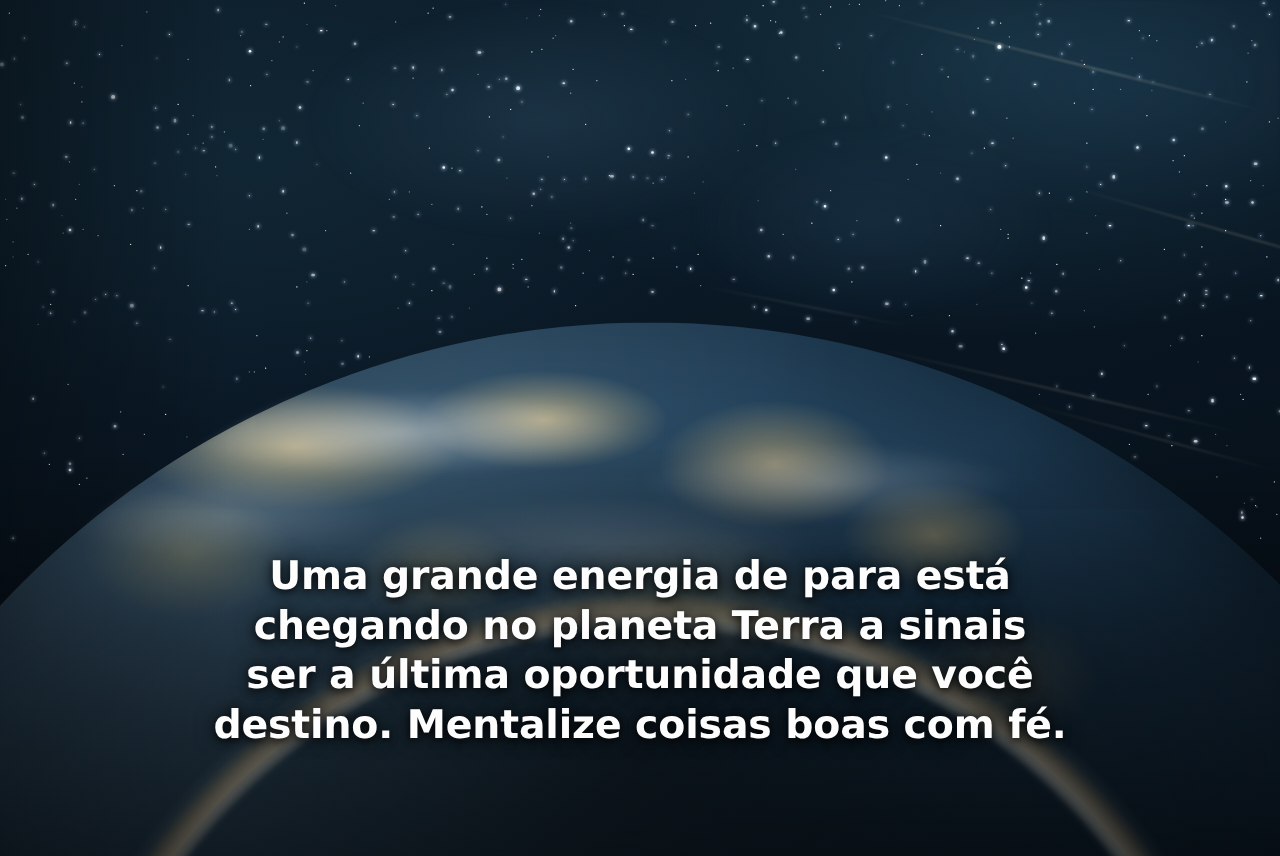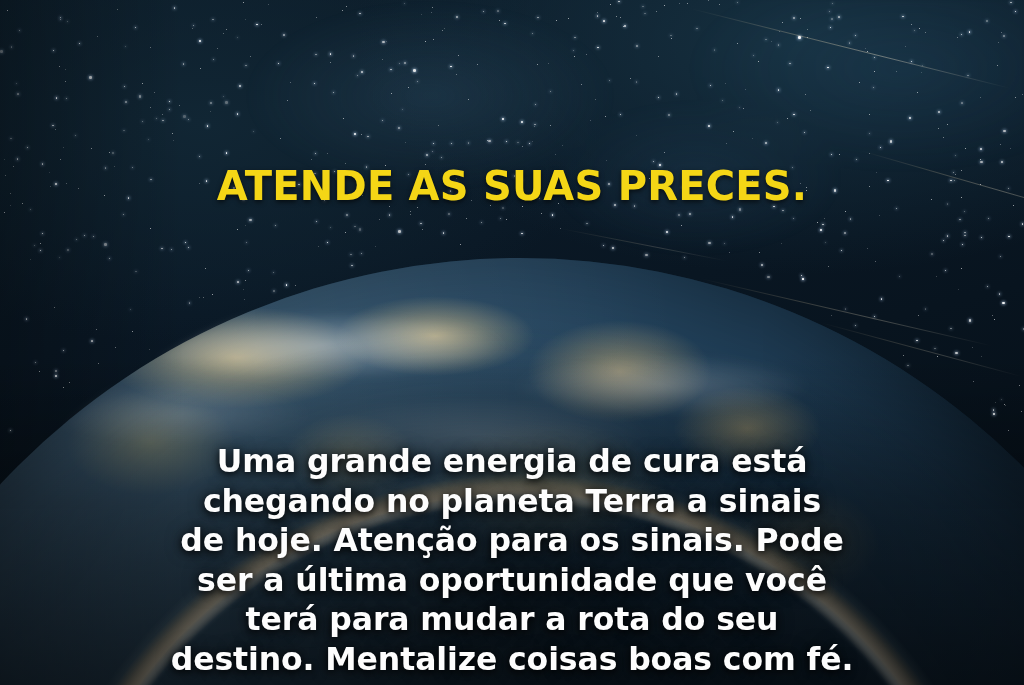--- a/index.html
+++ b/index.html
@@ -785,27 +785,24 @@
     <div class="clouds"></div>
     <div class="limb-arc"></div>
   </div>
 
   <div class="vignette"></div>
 
   <div class="content">
 
 
     <div class="headline">
-      <div>ATENDE AS SUAS PRECES.</div>
     </div>
 
     <div class="body-copy">
-      <div>Uma grande energia de cura está</div>
+      <div>Uma grande energia de para está</div>
       <div>chegando no planeta Terra a sinais</div>
-      <div>de hoje. Atenção para os sinais. Pode</div>
       <div>ser a última oportunidade que você</div>
-      <div>terá para mudar a rota do seu</div>
       <div>destino. Mentalize coisas boas com fé.</div>
     </div>
 
 
   </div>
 </div>
 
 </body></html>

